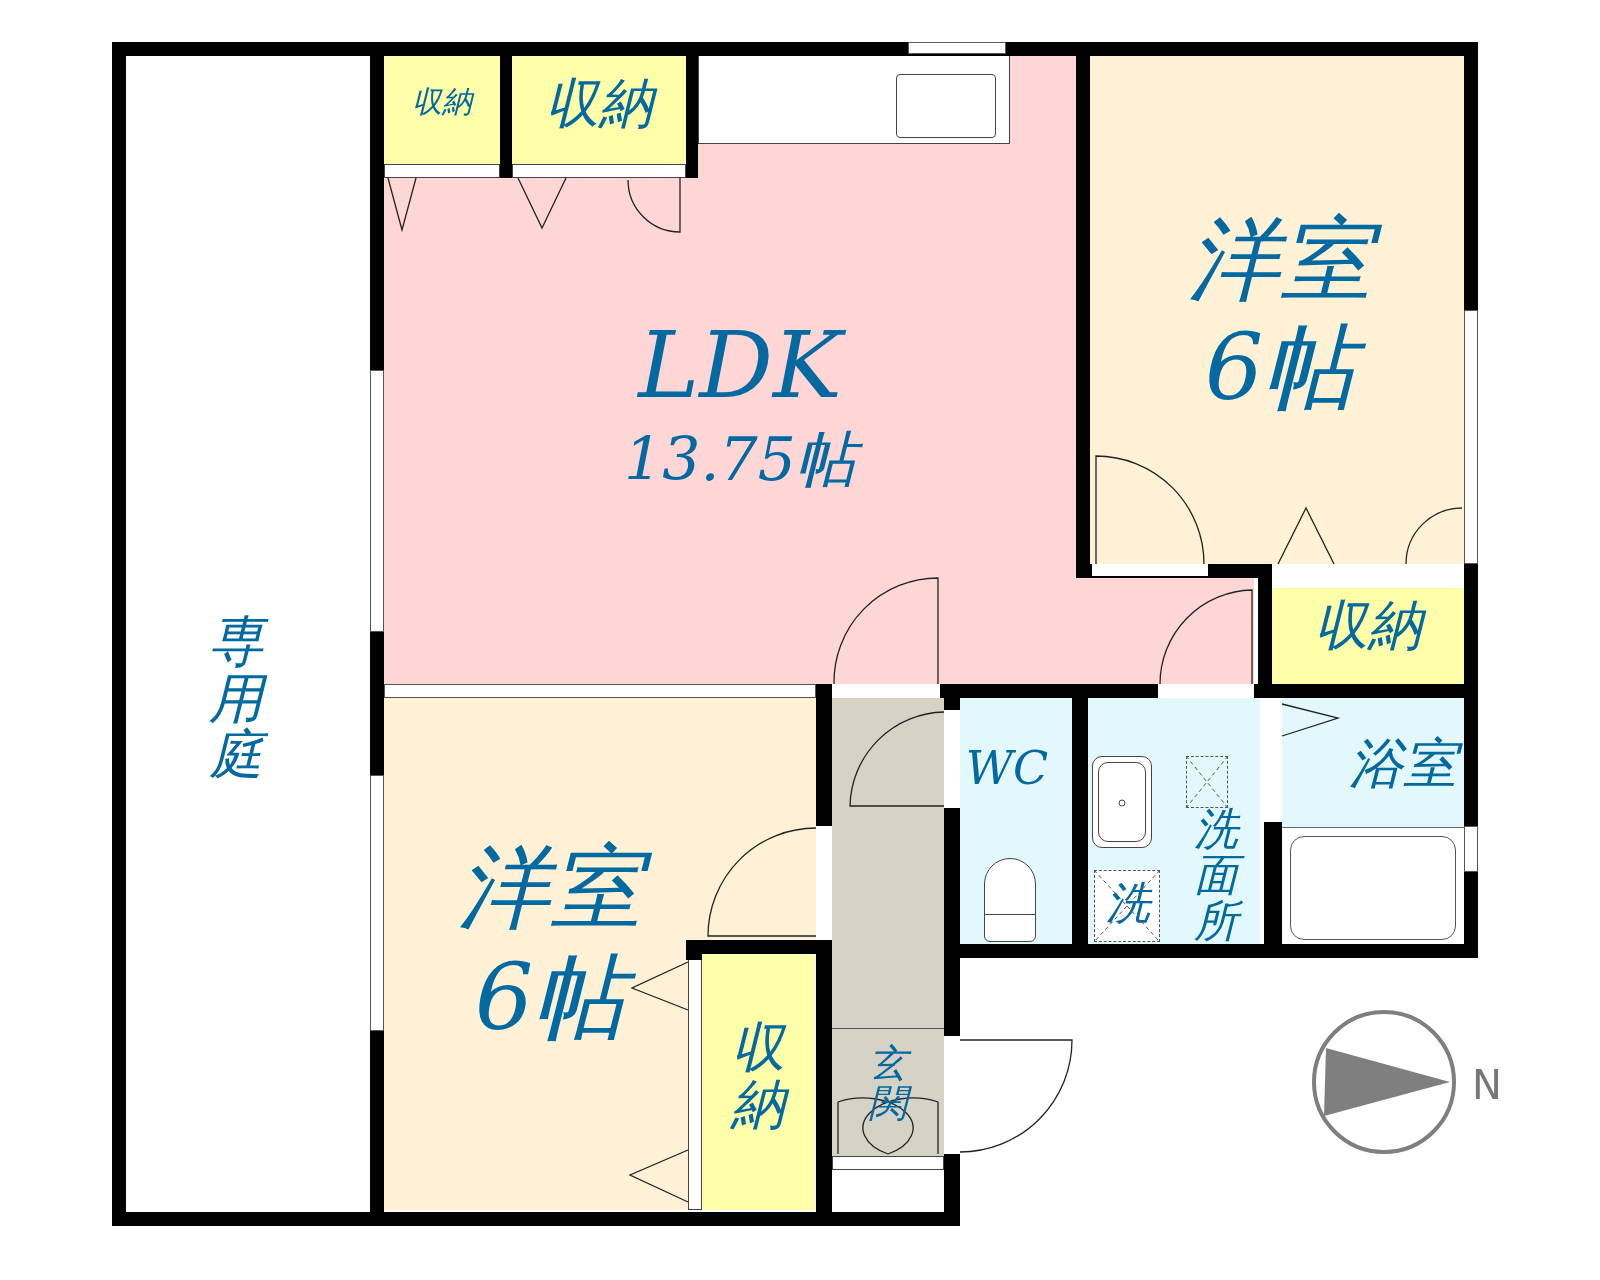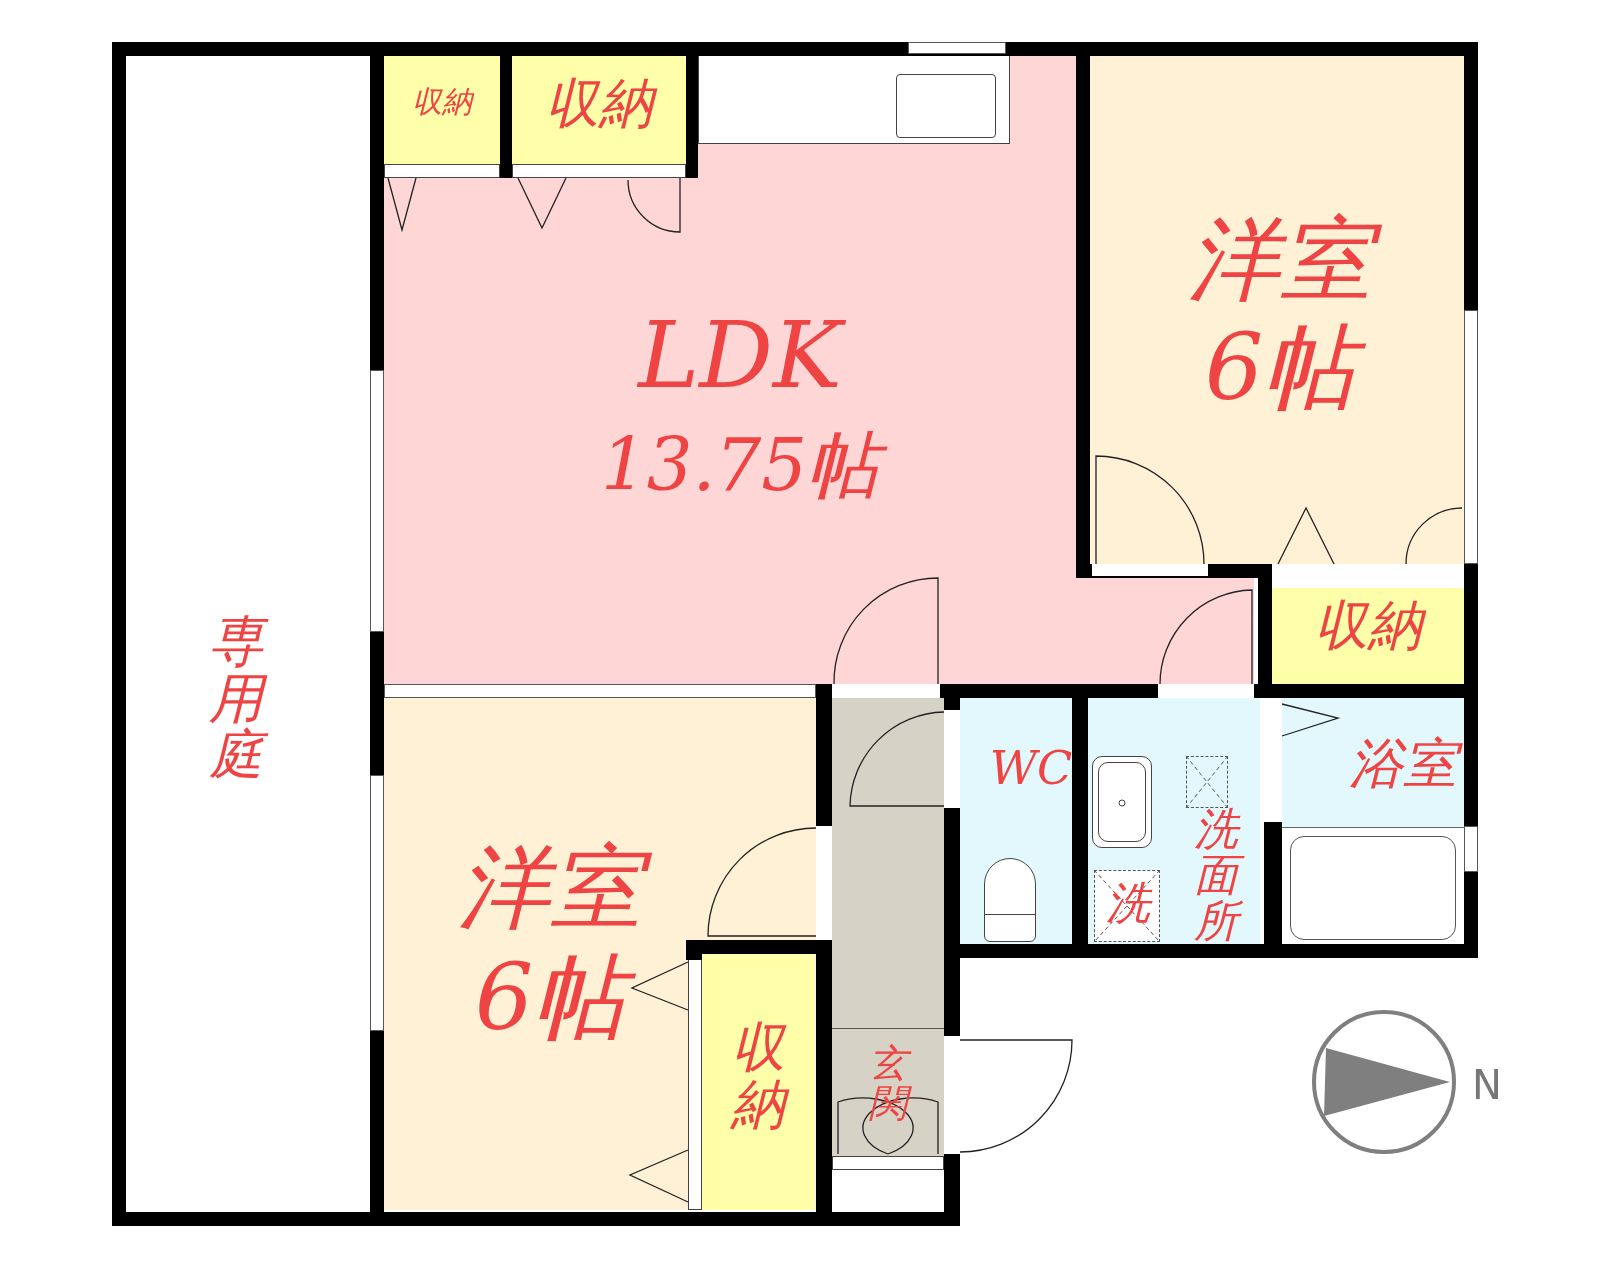--- a/index.html
+++ b/index.html
@@ -1,19 +1,19 @@
 <!DOCTYPE html>
 <html><head>
 <meta charset="utf-8">
 <style>
   html,body{margin:0;padding:0;background:#ffffff;}
   body{width:1600px;height:1280px;position:relative;overflow:hidden;font-family:"DejaVu Serif","Liberation Serif",serif;}
   .wall{position:absolute;background:#000;}
   .room{position:absolute;box-sizing:border-box;}
-  .lbl{position:absolute;color:#ef4444;font-style:italic;text-align:center;line-height:1.05;white-space:pre-line;}
+  .lbl{position:absolute;color:#0369a1;font-style:italic;text-align:center;line-height:1.05;white-space:pre-line;}
   .win{position:absolute;background:#fff;border:1px solid #555;box-sizing:border-box;}
   svg.overlay{position:absolute;left:0;top:0;}
   .compass-n{position:absolute;font-family:"DejaVu Sans","Liberation Sans",sans-serif;color:#777;font-size:40px;}
 </style>
 </head>
 <body>
 
 <div class="room" style="left:126px;top:56px;width:244px;height:1156px;background:#fff;"></div>
 
 <div class="room" style="left:384px;top:56px;width:692px;height:632px;background:#ffd6d6;"></div>
@@ -128,37 +128,37 @@
   </g>
 </svg>
 
 <div class="lbl" style="left:186px;top:614px;width:100px;font-size:54px;">専
 用
 庭</div>
 
 <div class="lbl" style="left:384px;top:86px;width:116px;font-size:30px;">収納</div>
 <div class="lbl" style="left:512px;top:76px;width:174px;font-size:54px;">収納</div>
 
-<div class="lbl" style="left:560px;top:308px;width:360px;font-size:92px;">LDK</div>
-<div class="lbl" style="left:520px;top:428px;width:440px;font-size:72px;">13.75帖</div>
+<div class="lbl" style="left:560px;top:318px;width:360px;font-size:92px;">LDK</div>
+<div class="lbl" style="left:520px;top:428px;width:440px;font-size:60px;">13.75帖</div>
 
 <div class="lbl" style="left:1150px;top:212px;width:260px;font-size:92px;">洋室</div>
 <div class="lbl" style="left:1170px;top:320px;width:220px;font-size:92px;">6帖</div>
 
 <div class="lbl" style="left:1272px;top:598px;width:192px;font-size:54px;">収納</div>
 
 <div class="lbl" style="left:420px;top:840px;width:260px;font-size:92px;">洋室</div>
 <div class="lbl" style="left:440px;top:950px;width:220px;font-size:92px;">6帖</div>
 
 <div class="lbl" style="left:702px;top:1020px;width:112px;font-size:54px;">収
 納</div>
 
 <div class="lbl" style="left:840px;top:1044px;width:96px;font-size:38px;">玄
 関</div>
 
-<div class="lbl" style="left:960px;top:744px;width:94px;font-size:46px;margin-left:24px;">WC</div>
+<div class="lbl" style="left:960px;top:744px;width:94px;font-size:46px;">WC</div>
 <div class="lbl" style="left:1186px;top:806px;width:60px;font-size:44px;">洗
 面
 所</div>
 <div class="lbl" style="left:1100px;top:880px;width:56px;font-size:44px;">洗</div>
 <div class="lbl" style="left:1320px;top:736px;width:166px;font-size:54px;">浴室</div>
 
 <div class="compass-n" style="left:1472px;top:1062px;">N</div>
 
 </body></html>

